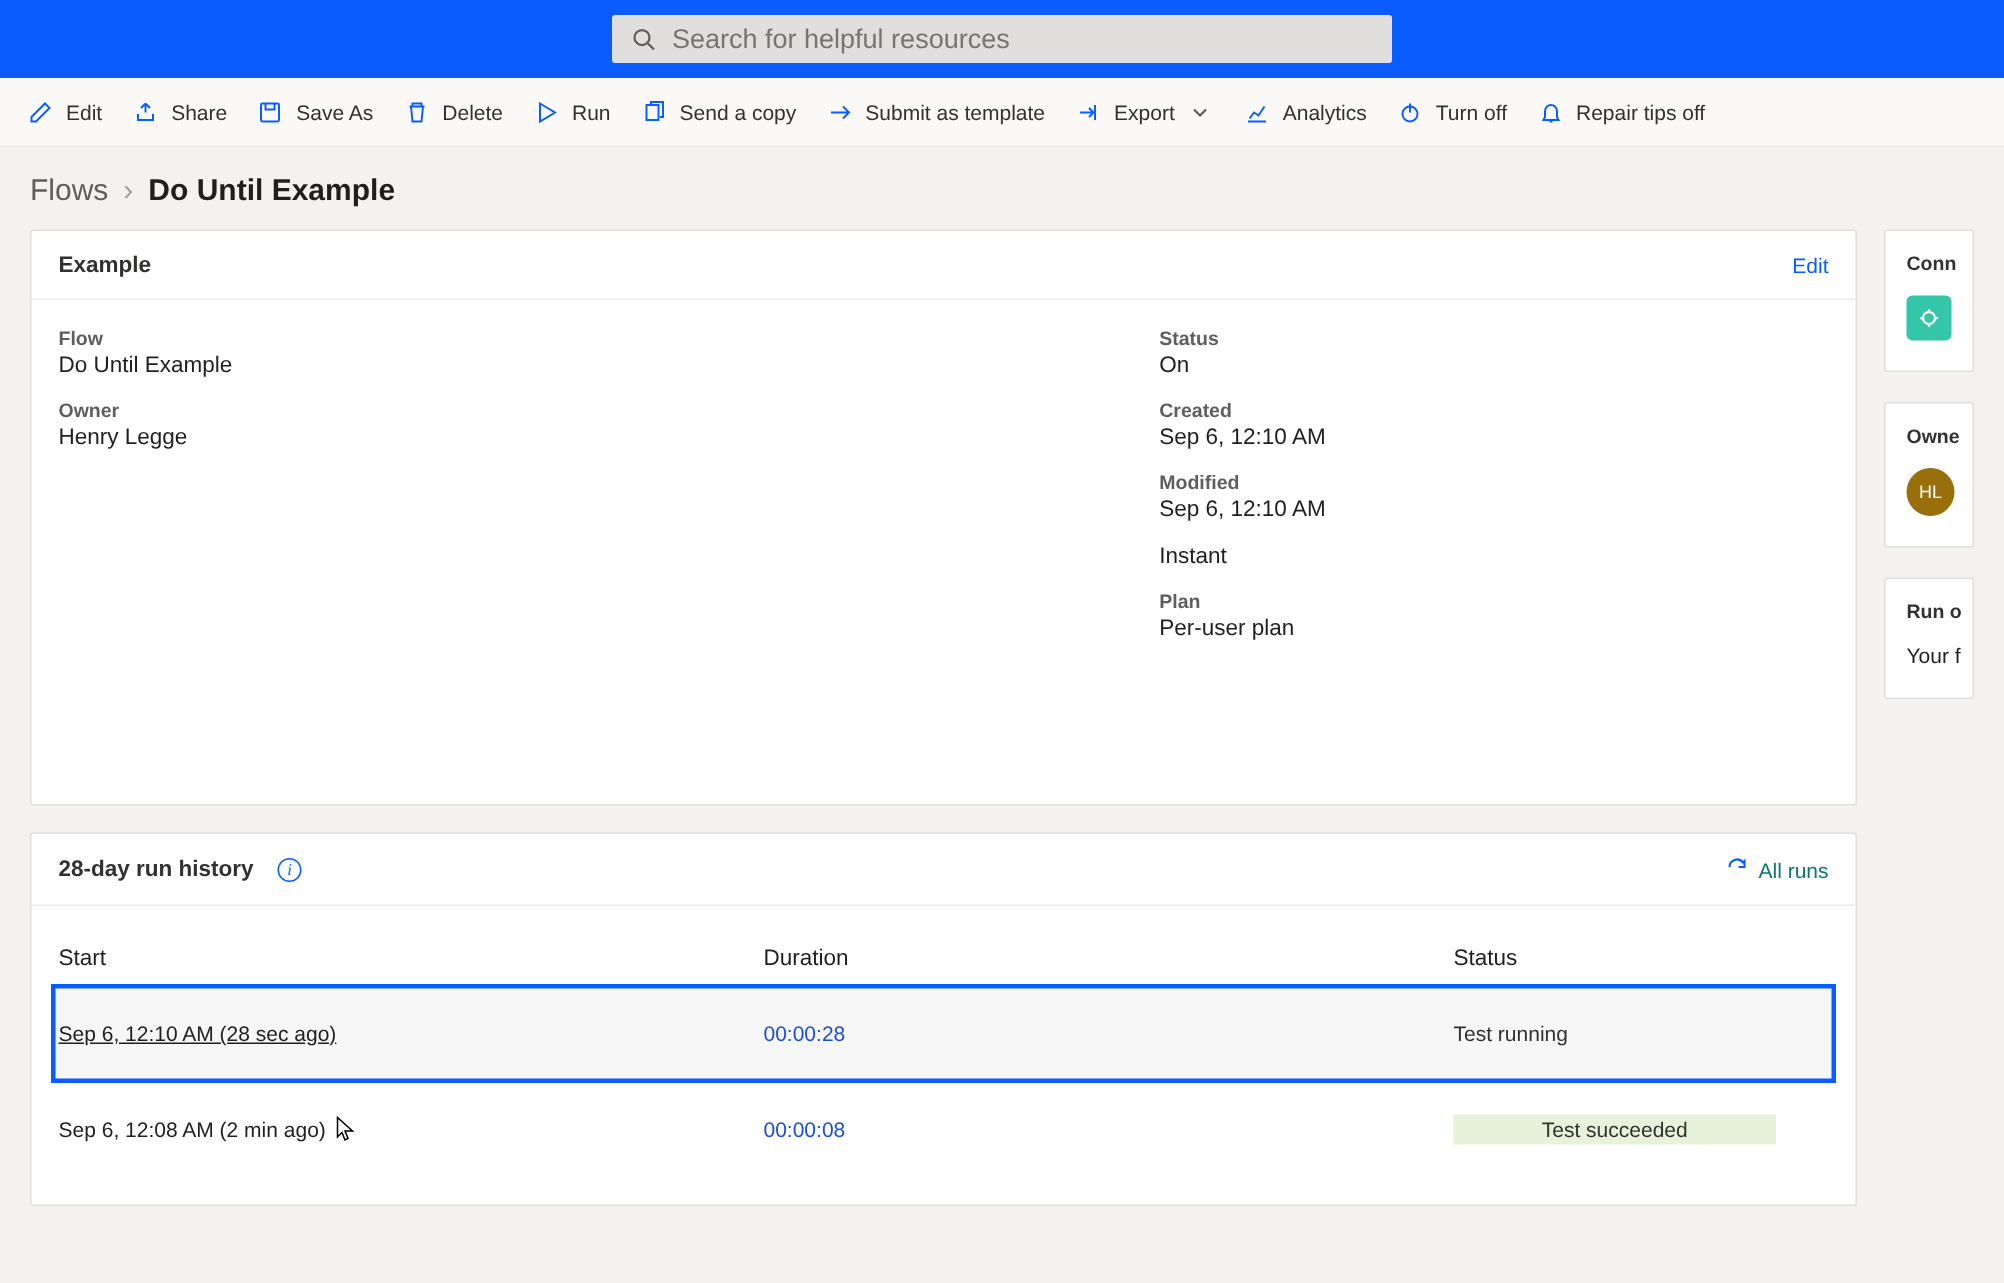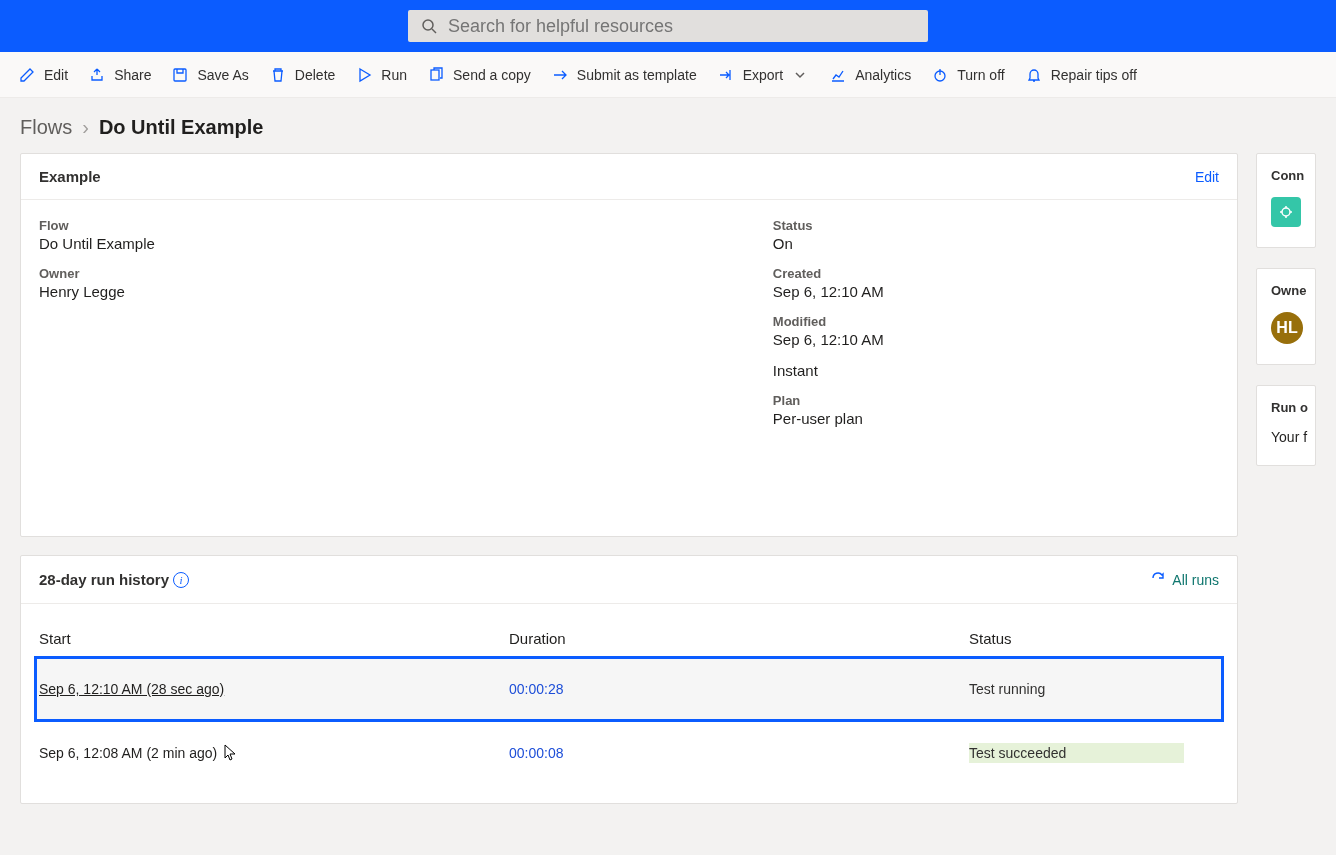--- a/index.html
+++ b/index.html
@@ -111,21 +111,21 @@
     display: grid;
     grid-template-columns: 1.6fr 1fr;
     gap: 6px 20px;
     min-height: 300px;
   }
   .field { margin-bottom: 14px; }
   .field .label { font-size: 13px; color: #605e5c; margin-bottom: 2px; font-weight: bold; }
   .field .value { font-size: 15px; color: #201f1e; }
 
   
-  .history-header { display:flex; align-items:flex-end; gap:4px; }
+  .history-header { display:flex; align-items:flex-end; gap:16px; }
   .info-icon {
     width:16px;height:16px;border:1.2px solid #0b5cff;border-radius:50%;
     display:inline-flex;align-items:center;justify-content:center;
     color:#0b5cff;font-size:11px;font-style:italic;font-family:Georgia,serif;
   }
   .all-runs { display:flex; align-items:center; gap:6px; color:#0f766e; cursor:pointer; font-size:14px;}
   .refresh-icon svg{width:16px;height:16px;}
 
   .run-table { padding: 16px 14px 18px 14px; }
   .run-head {
@@ -150,38 +150,38 @@
   }
   .run-row .start { color:#201f1e; }
   .run-row.row-selected .start { text-decoration: underline; }
   .run-row .duration { color:#1d4ed8; }
   .run-row .status-cell { }
   .status-pill {
     display:inline-block;
     padding: 2px 0;
     width: 215px;
   }
-  .status-succeeded { background:#e6f2d9; }
+  .status-succeeded { background:#e6f2d9;text-align:center; }
 
   
   .side-card {
     background:#fff;border:1px solid #e1dfdd;border-radius:2px;
     padding:14px 14px 20px 14px;
     overflow:hidden;
     white-space:nowrap;
   }
   .side-card .side-title { font-weight:600; font-size:13px; margin-bottom:14px;}
   .conn-box {
     width:30px;height:30px;background:#34c6a8;border-radius:4px;
     display:flex;align-items:center;justify-content:center;color:#fff;
   }
   .avatar {
     width:32px;height:32px;border-radius:50%;background:#986f0b;
     color:#fff;display:flex;align-items:center;justify-content:center;
-    font-size:16px;font-weight:700;
+    font-size:12px;font-weight:400;
   }
   .side-text { font-size:14px; color:#201f1e; }
 
   
   .cursor {
     position: absolute;
     left: 224px;
     top: 744px;
     width: 14px;
     height: 18px;

